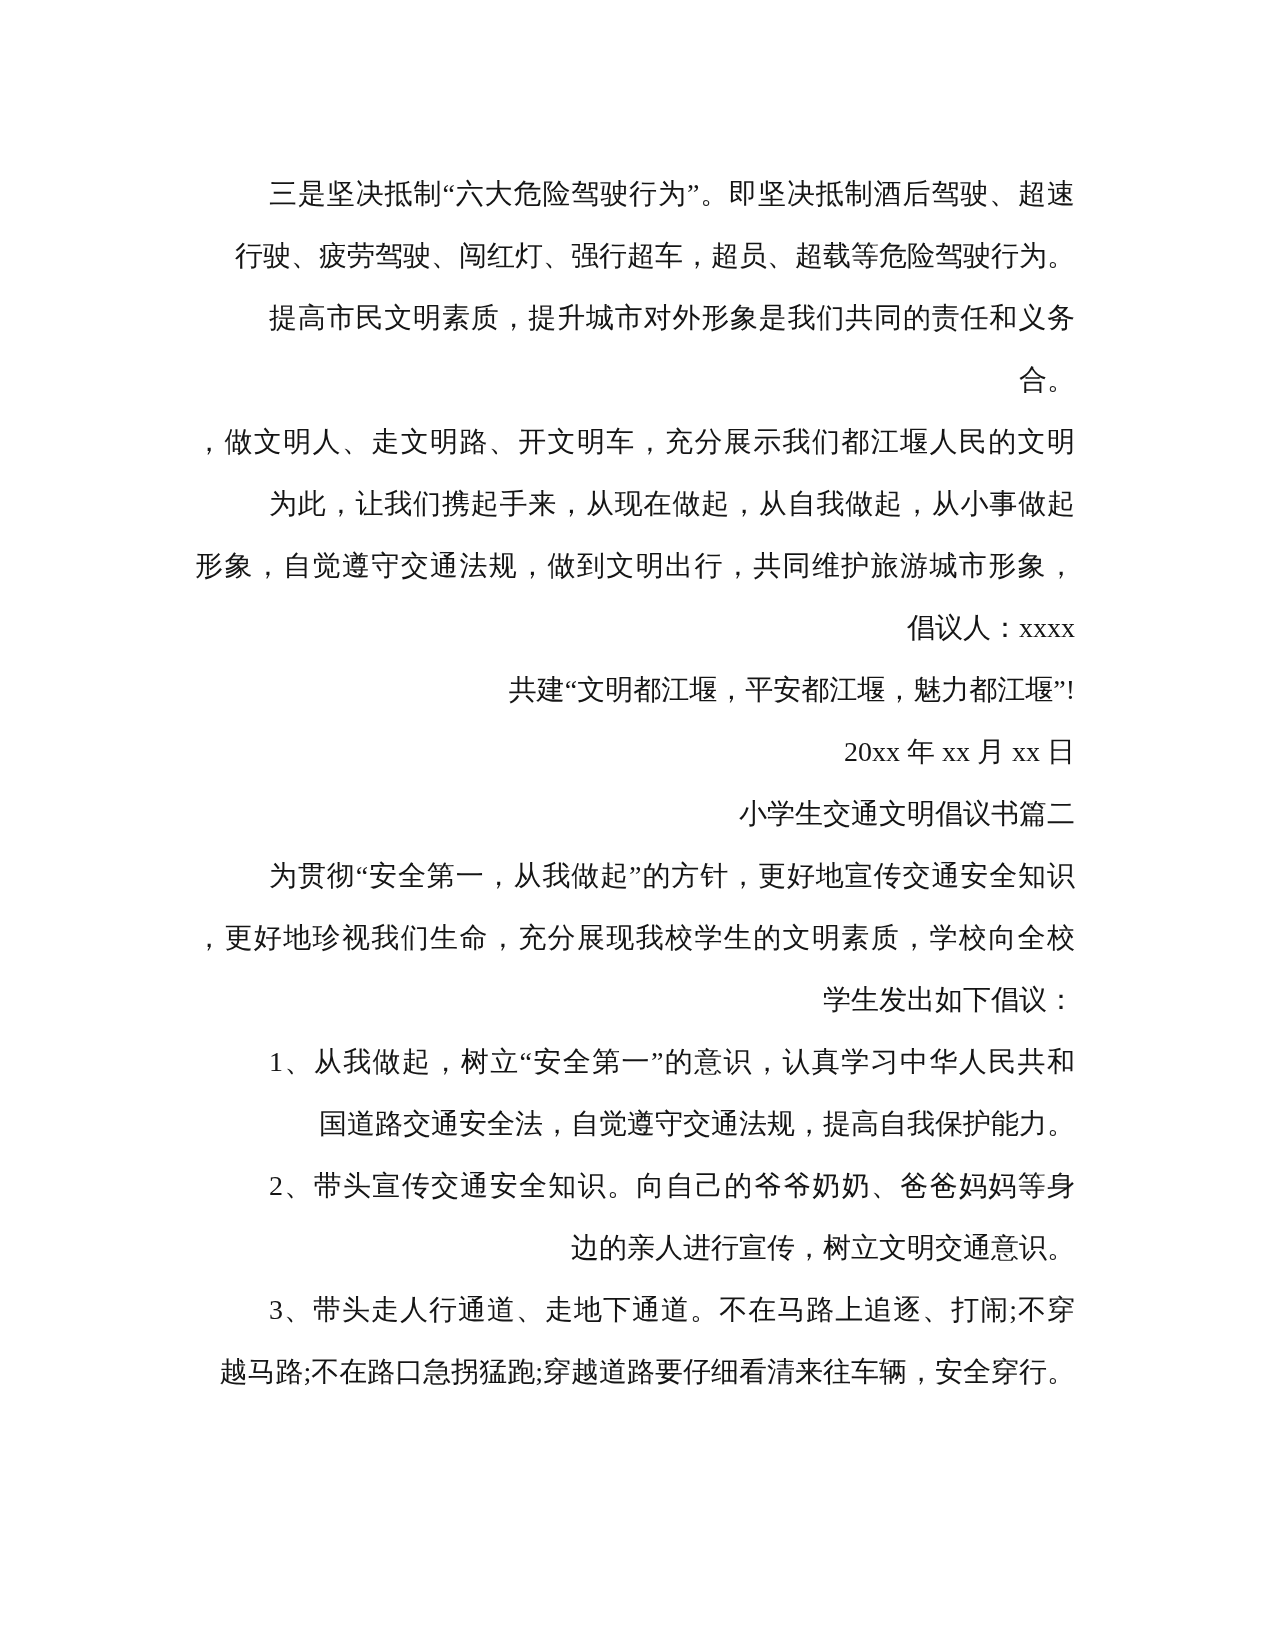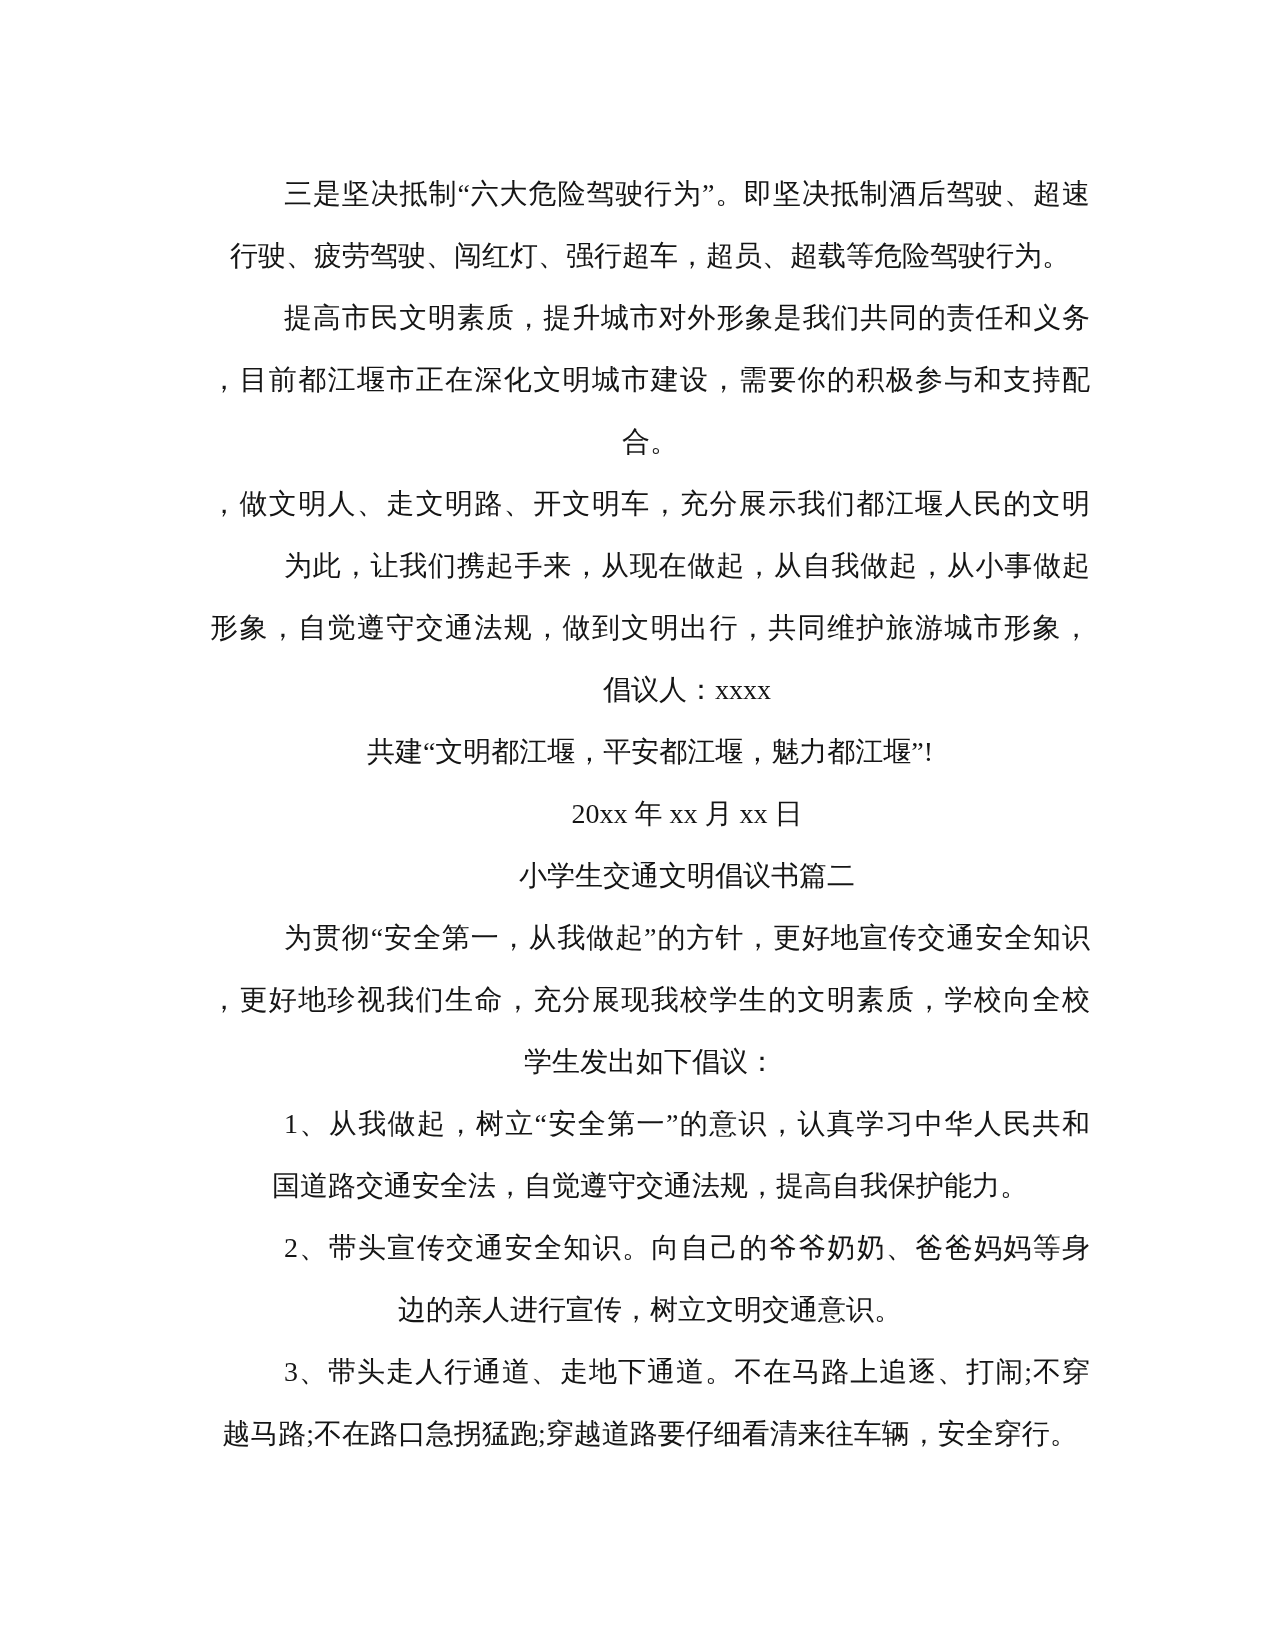--- a/index.html
+++ b/index.html
@@ -9,51 +9,50 @@
   }
   .page {
     position: relative;
     width: 1275px;
     height: 1650px;
     background: #ffffff;
     overflow: hidden;
   }
   .text-block {
     position: absolute;
-    left: 210px;
+    left: 195px;
     top: 163px;
     width: 880px;
   }
   .line {
     font-family: "Liberation Serif", "DejaVu Serif", serif;
     font-size: 28px;
     line-height: 62px;
     height: 62px;
     color: #151515;
     white-space: nowrap;
-    text-align: center;
+    text-align: right;
   }
   .line.indent {
     text-indent: 74px;
   }
   .line.justify {
     text-align: justify;
     text-align-last: justify;
     white-space: normal;
   }
 </style>
 </head>
 <body>
 
 <div class="page">
   <div class="text-block">
     <div class="line indent justify">三是坚决抵制“六大危险驾驶行为”。即坚决抵制酒后驾驶、超速</div>
     <div class="line">行驶、疲劳驾驶、闯红灯、强行超车，超员、超载等危险驾驶行为。</div>
     <div class="line indent justify">提高市民文明素质，提升城市对外形象是我们共同的责任和义务</div>
-    <div class="line justify">，目前都江堰市正在深化文明城市建设，需要你的积极参与和支持配</div>
     <div class="line">合。</div>
     <div class="line justify">，做文明人、走文明路、开文明车，充分展示我们都江堰人民的文明</div>
     <div class="line indent justify">为此，让我们携起手来，从现在做起，从自我做起，从小事做起</div>
     <div class="line justify">形象，自觉遵守交通法规，做到文明出行，共同维护旅游城市形象，</div>
     <div class="line indent">倡议人：xxxx</div>
     <div class="line">共建“文明都江堰，平安都江堰，魅力都江堰”!</div>
     <div class="line indent">20xx 年 xx 月 xx 日</div>
     <div class="line indent">小学生交通文明倡议书篇二</div>
     <div class="line indent justify">为贯彻“安全第一，从我做起”的方针，更好地宣传交通安全知识</div>
     <div class="line justify">，更好地珍视我们生命，充分展现我校学生的文明素质，学校向全校</div>

